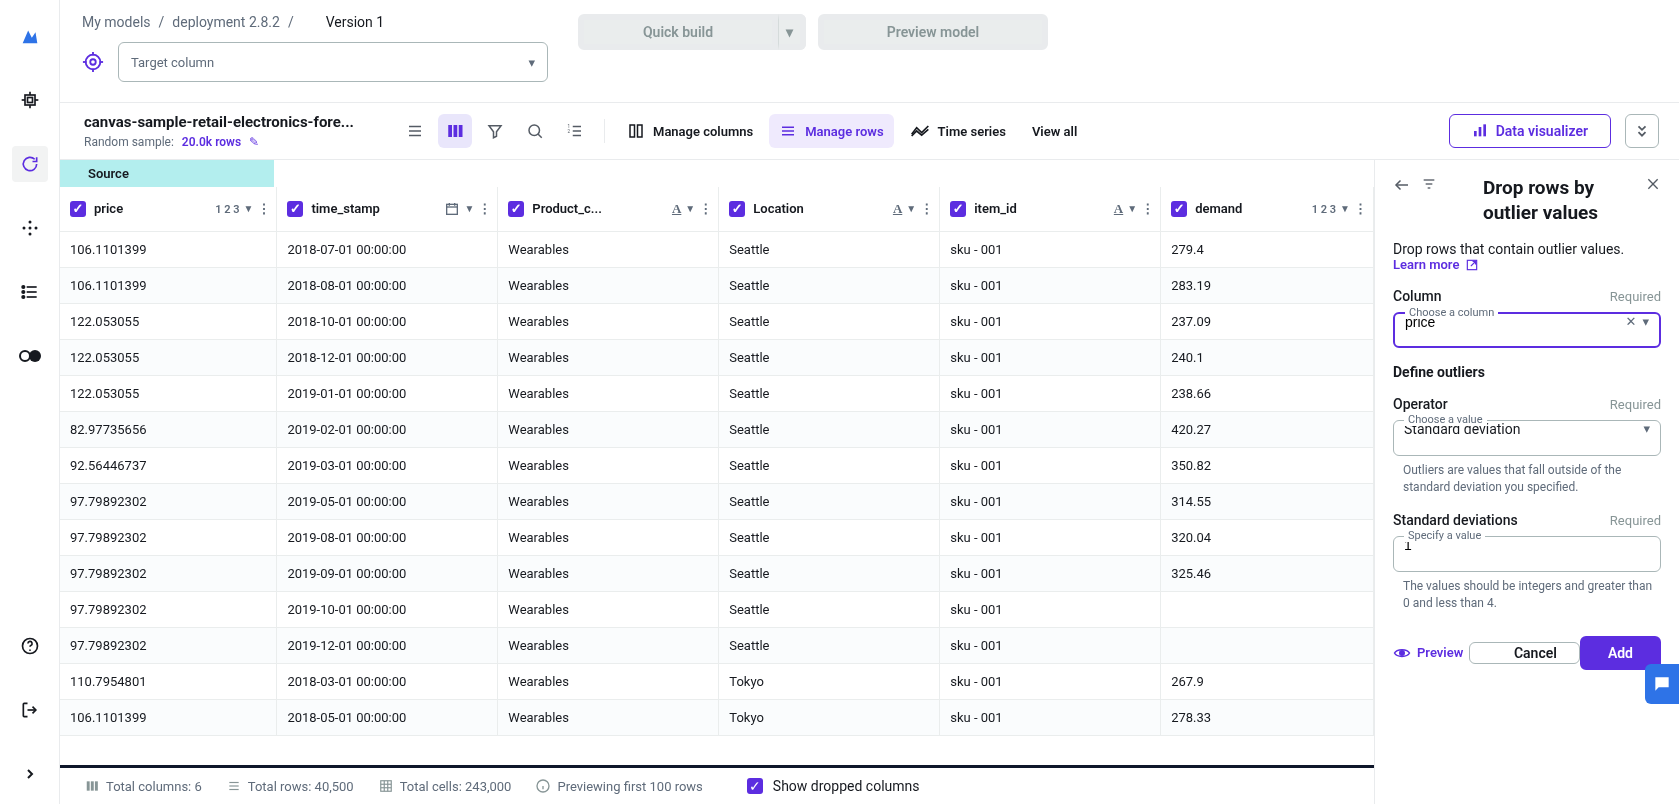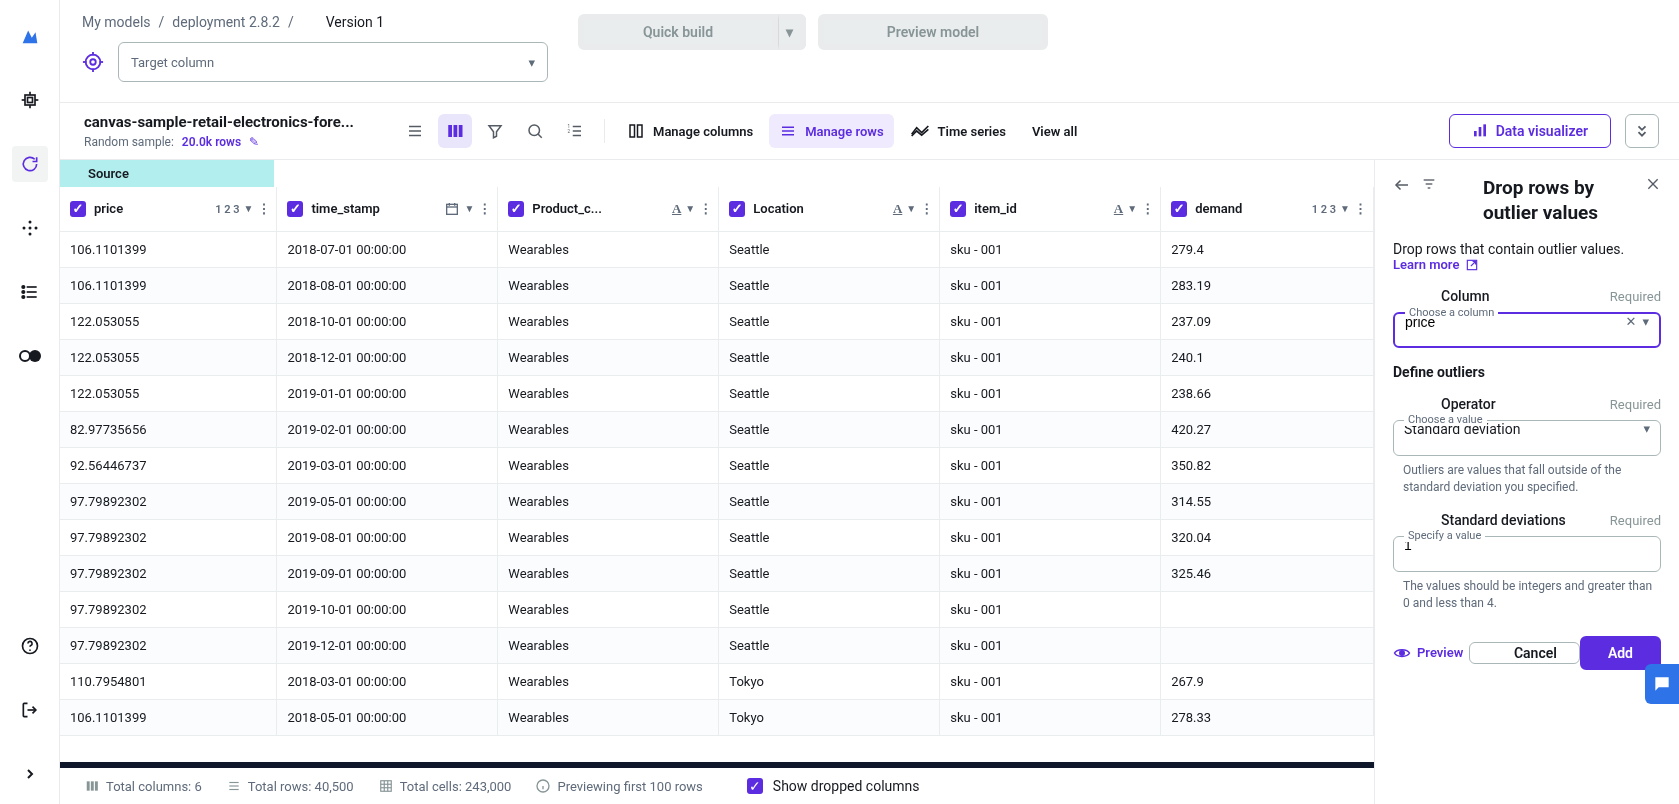--- a/index.html
+++ b/index.html
@@ -38,29 +38,29 @@
   .grid-wrap { flex:1; display:flex; flex-direction:column; min-height:0; border-right:1px solid #e9ebed;}
   .source-bar { background:#b3eeee; padding:6px 28px; font-weight:600; color:#16191f; font-size:13px; width:214px;}
   .grid { flex:1; overflow:auto; }
   table { border-collapse:collapse; width:100%; table-layout:fixed;}
   th, td { border-bottom:1px solid #eaeded; border-right:1px solid #eaeded; text-align:left; padding:0 10px; height:36px; font-size:13px; color:#16191f; overflow:hidden; text-overflow:ellipsis; white-space:nowrap;}
   th { height:44px; font-weight:600; position:relative; background:#fff;}
   th .hcell{ display:flex; align-items:center; gap:8px; height:100%;}
   th .right-icons{ position:absolute; right:6px; top:0; bottom:0; display:flex; align-items:center; gap:4px; color:#5f6b7a;}
   .chk { width:16px; height:16px; border-radius:3px; background:#5c2de0; display:inline-flex; align-items:center; justify-content:center; color:#fff; flex:none;}
   tr.even td{ background:#fafcfd;}
-  .footer { border-top:6px solid #0f172a; padding:10px 24px; display:flex; gap:24px; align-items:center; color:#5f6b7a; font-size:13px;}
+  .footer { border-top:3px solid #0f172a; padding:10px 24px; display:flex; gap:24px; align-items:center; color:#5f6b7a; font-size:13px;}
   .footer .fitem{display:flex; gap:6px; align-items:center;}
   .footer .show-dropped{display:flex; gap:10px; align-items:center; color:#16191f; font-size:14px; margin-left:20px;}
   .side-panel { width:304px; padding:16px 18px 20px 18px; display:flex; flex-direction:column; gap:16px; position:relative; overflow:auto;}
   .sp-header{ display:flex; align-items:flex-start; gap:10px;}
   .sp-title{ font-size:19px; font-weight:700; line-height:1.3;margin-left:36px;}
   .sp-sub { font-size:14px;}
   .link-ext{ color:#5c2de0; font-weight:600; display:inline-flex; gap:6px; align-items:center;}
-  .field-label-row{display:flex; justify-content:space-between; align-items:baseline;margin-left:48px;}
+  .field-label-row{display:flex; justify-content:space-between; align-items:baseline;}
   .field-label{font-size:14px; font-weight:500;}
   .req{ color:#879596; font-size:13px;}
   .input-wrap{ position:relative; border:1px solid #aab7b8; border-radius:6px; height:36px; display:flex; align-items:flex-start; padding:0 10px;}
   .input-wrap.focus{ border:2px solid #5c2de0;}
   .floating{ position:absolute; top:-8px; left:10px; background:#fff; padding:0 4px; font-size:11px; color:#5f6b7a;}
   .input-wrap input{ border:none; outline:none; flex:1; font-size:14px; background:transparent;}
   .helper{ font-size:12px; color:#5f6b7a; line-height:1.4;}
   .section-h{ font-weight:700; font-size:14px;}
   .sp-actions{ display:flex; justify-content:flex-end; align-items:center; margin-top:8px;}
   .btn-primary{ background:#5c2de0; color:#fff; border-color:#5c2de0;}

